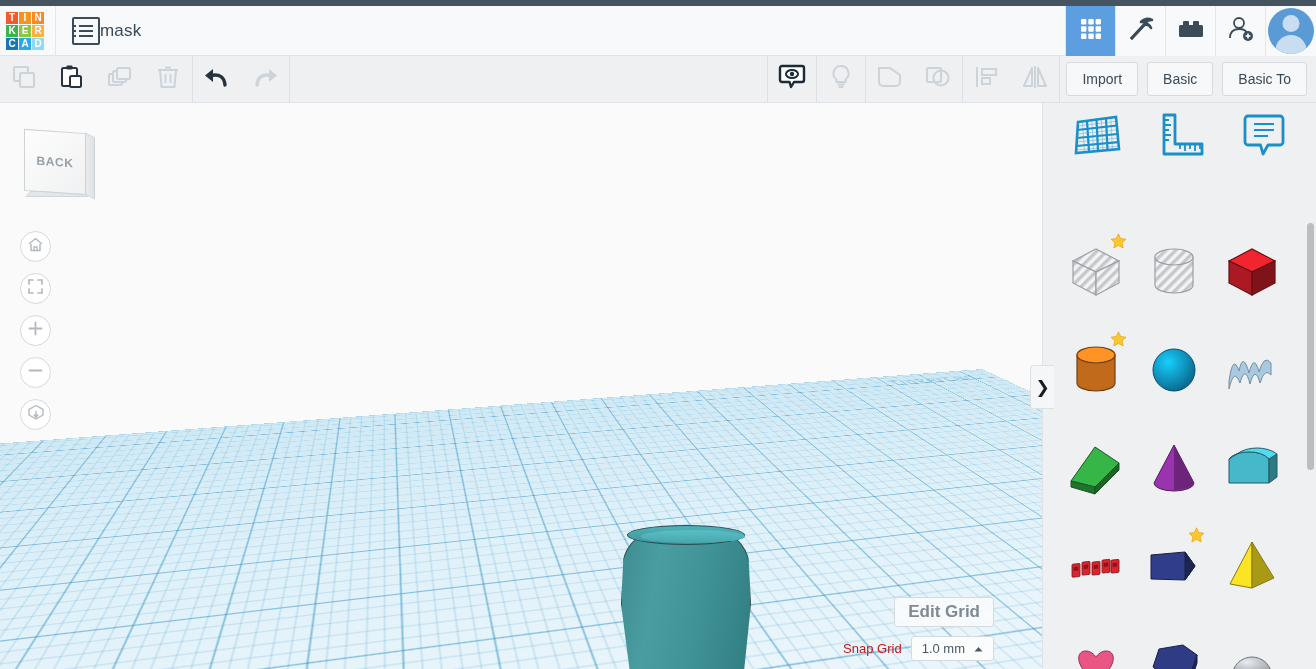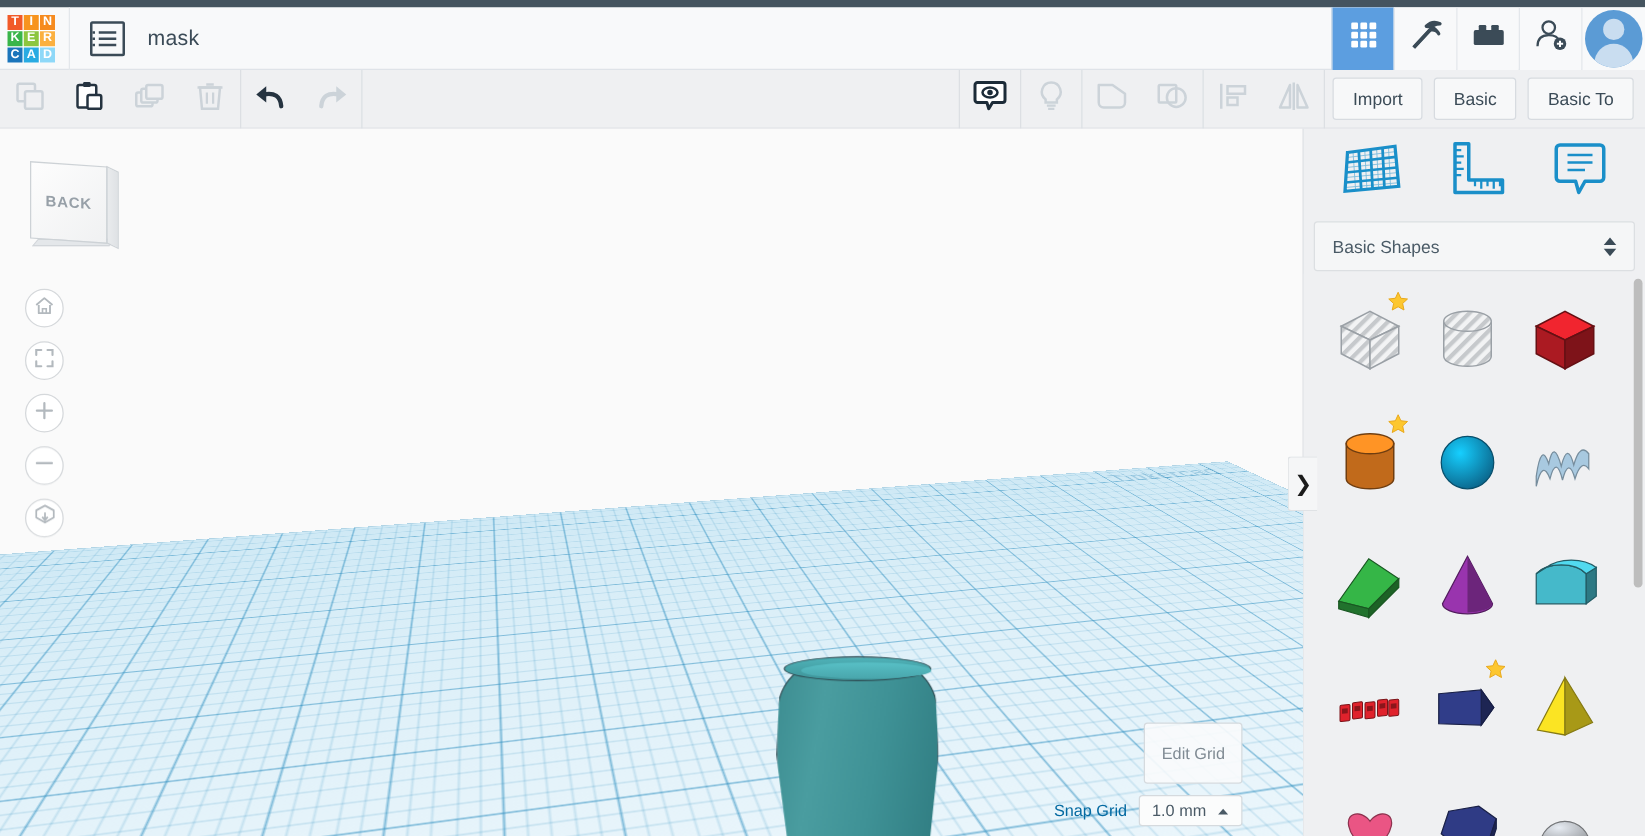--- a/index.html
+++ b/index.html
@@ -43,21 +43,21 @@
     display: flex; flex-direction: column; justify-content: center;
     align-items: center; gap: 3px; cursor: pointer;
   }
   .menu-icon i {
     display: block; width: 14px; height: 2px; background: #3b4b57; position: relative;
   }
   .menu-icon i::before {
     content: ""; position: absolute; left: -5px; top: 0; width: 2px; height: 2px; background: #3b4b57;
   }
   .doc-title {
-    margin-left: 18px; font-size: 17px; color: #3b4b57; font-weight: normal;
+    font-size: 17px; color: #3b4b57; font-weight: normal;
     letter-spacing: .2px;
   }
   .hdr-right { margin-left: auto; display: flex; align-items: center; height: 50px; }
   .hdr-btn {
     width: 50px; height: 50px; display: flex; align-items: center; justify-content: center;
     border-left: 1px solid #e3e7eb; cursor: pointer; background: #f8f9fa;
   }
   .hdr-btn.active { background: #5c9ee0; }
   .avatar-wrap {
     width: 51px; height: 50px; display: flex; align-items: center; justify-content: center;
@@ -169,27 +169,27 @@
   .vase-rim-inner {
     position: absolute; left: 13px; top: 4px; width: 104px; height: 13px;
     border-radius: 50%;
     background: linear-gradient(180deg,#58c0c6 0%, #49a6ac 100%);
   }
 
   
   .editgrid {
     position: absolute; right: 48px; bottom: 42px;
     background: rgba(250,251,252,.9); border: 1px solid #d5dade; border-radius: 3px;
-    padding: 16px 13px; font-size: 13px; color: #7f8a93; cursor: pointer;
+    padding: 4px 13px; font-size: 17px; color: #7f8a93; cursor: pointer; font-weight: bold;
   }
   .snapwrap {
     position: absolute; right: 48px; bottom: 8px;
     display: flex; align-items: center; gap: 9px;
   }
-  .snaplabel { font-size: 13px; color: #0369a1; }
+  .snaplabel { font-size: 13px; color: #b91c1c; }
   .snapsel {
     background: #fbfcfc; border: 1px solid #d5dade; border-radius: 3px;
     padding: 4px 10px; font-size: 13px; color: #4a5a66; cursor: pointer;
     display: flex; align-items: center; gap: 9px;
   }
 
   
   .collapse {
     position: absolute; left: 1030px; top: 365px; width: 24px; height: 44px;
     background: #f5f6f7; border: 1px solid #dfe2e5; border-right: none;
@@ -554,27 +554,20 @@
           <svg width="48" height="48" viewBox="0 0 48 48">
             <path d="M8 5h32a3 3 0 013 3v23a3 3 0 01-3 3H28l-5 9-2.5-9H8a3 3 0 01-3-3V8a3 3 0 013-3z" fill="none" stroke="#1a8fc9" stroke-width="2.8" stroke-linejoin="round"></path>
             <g stroke="#1a8fc9" stroke-width="2">
               <path d="M14 13h20 M14 19h20 M14 25h14"></path>
             </g>
           </svg>
         </span>
       </div>
     </div>
 
-    <div class="dropdown">
-      <span class="dd-label">Basic Shapes</span>
-      <span class="dd-arrows">
-        <i class="up"></i>
-          <i class="dn"></i>
-      </span>
-    </div>
 
     <div class="shape-scroll">
       <div class="shape-grid" id="shapes-grid">
           <div class="shape-cell" title="Box Hole">
             <div class="sh"><svg width="62" height="62" viewBox="0 0 62 62">
                 <defs>
                   <pattern id="hatch" width="7" height="7" patternTransform="rotate(45)" patternUnits="userSpaceOnUse">
                     <rect width="7" height="7" fill="#f2f3f4"></rect>
                     <rect width="3.4" height="7" fill="#c6c9cc"></rect>
                   </pattern>

